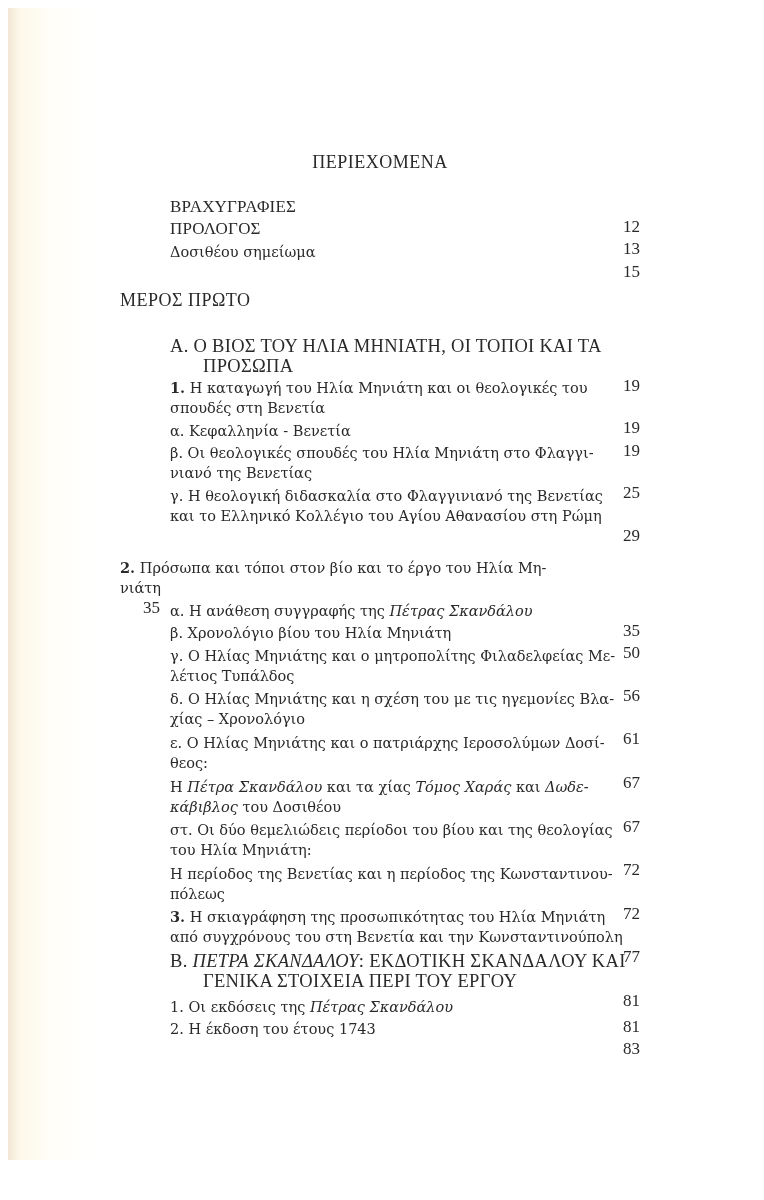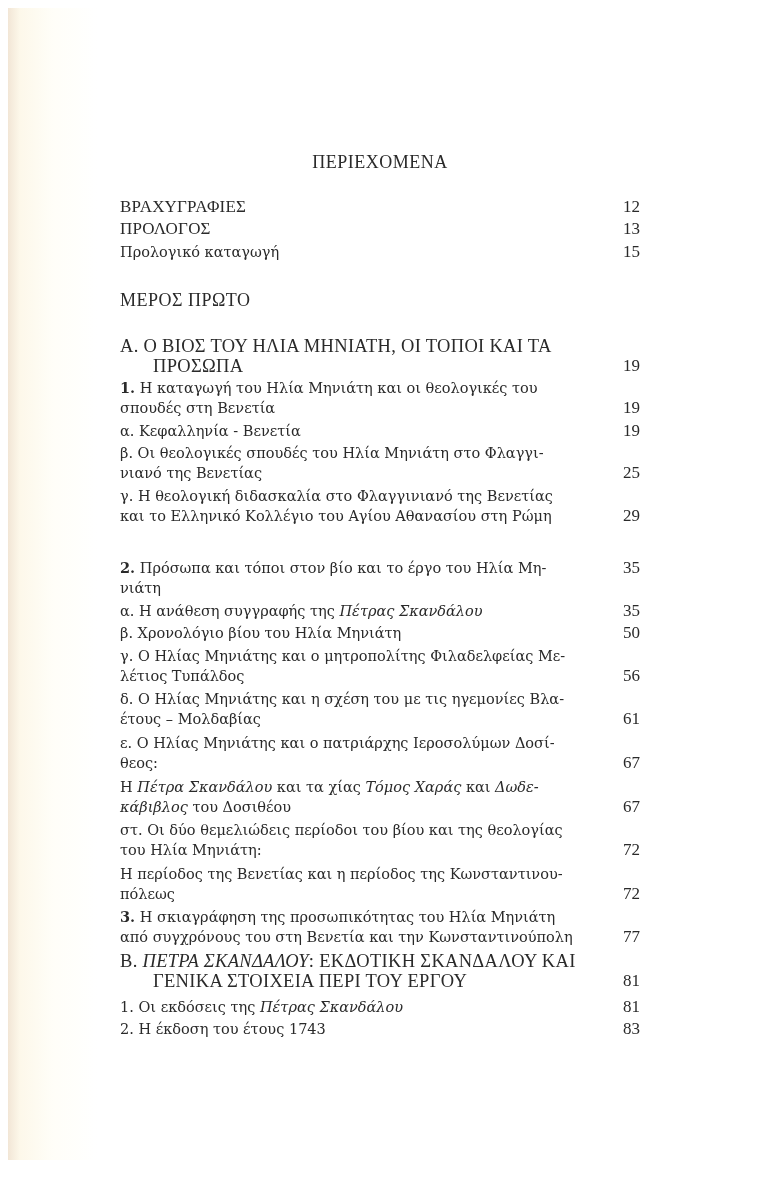--- a/index.html
+++ b/index.html
@@ -18,21 +18,21 @@
     .title {
       position: absolute; top: 152px; left: 0; width: 520px; text-align: center;
       font-family: "Liberation Serif", serif; font-size: 18px; letter-spacing: 0.5px;
     }
     .part-title {
       position: absolute; left: 0; width: 520px; text-align: left;
       font-family: "Liberation Serif", serif; font-size: 18px; letter-spacing: 0.5px;
     }
     .row {
       position: absolute; left: 0; width: 520px; font-size: 14.5px; line-height: 20px;
-      display: flex; justify-content: space-between; align-items: flex-end;
+      display: flex; justify-content: space-between; align-items: flex-end; flex-direction: column;
     }
     .row .text { width: 470px; }
     .row .pg { width: 40px; text-align: right; font-family: "Liberation Serif", serif; font-size: 17px; }
     .caps { font-family: "Liberation Serif", serif; font-size: 17px; letter-spacing: 0.2px; }
     .sec { font-family: "Liberation Serif", serif; font-size: 18.5px; letter-spacing: 0.3px; }
     .sec .indent { padding-left: 33px; display: inline-block; }
     .just { text-align: justify; text-align-last: left; }
     .bold-num { font-weight: bold; }
     em { font-style: italic; }
   </style>
@@ -46,21 +46,21 @@
 
   <div class="row" style="top:197px">
     <span class="text caps">ΒΡΑΧΥΓΡΑΦΙΕΣ</span>
     <span class="pg">12</span>
   </div>
   <div class="row" style="top:219px">
     <span class="text caps">ΠΡΟΛΟΓΟΣ</span>
     <span class="pg">13</span>
   </div>
   <div class="row" style="top:242px">
-    <span class="text">Προλογικό καταγωγή</span>
+    <span class="text">Δοσιθέου σημείωμα</span>
     <span class="pg">15</span>
   </div>
 
   <div class="part-title" style="top:290px">ΜΕΡΟΣ ΠΡΩΤΟ</div>
 
   <div class="row" style="top:336px">
     <span class="text sec">
       <span>Α. Ο ΒΙΟΣ ΤΟΥ ΗΛΙΑ ΜΗΝΙΑΤΗ, ΟΙ ΤΟΠΟΙ ΚΑΙ ΤΑ</span><br>
       <span class="indent">ΠΡΟΣΩΠΑ</span>
     </span>
@@ -94,21 +94,21 @@
   </div>
   <div class="row" style="top:623px">
     <span class="text">β. Χρονολόγιο βίου του Ηλία Μηνιάτη</span>
     <span class="pg">50</span>
   </div>
   <div class="row" style="top:646px">
     <span class="text just"><span>γ. Ο Ηλίας Μηνιάτης και ο μητροπολίτης Φιλαδελφείας Με-</span><br><span>λέτιος Τυπάλδος</span></span>
     <span class="pg">56</span>
   </div>
   <div class="row" style="top:689px">
-    <span class="text just"><span>δ. Ο Ηλίας Μηνιάτης και η σχέση του με τις ηγεμονίες Βλα-</span><br><span>έτους – Μολδαβίας</span></span>
+    <span class="text just"><span>δ. Ο Ηλίας Μηνιάτης και η σχέση του με τις ηγεμονίες Βλα-</span><br><span>χίας – Χρονολόγιο</span></span>
     <span class="pg">61</span>
   </div>
   <div class="row" style="top:733px">
     <span class="text just"><span>ε. Ο Ηλίας Μηνιάτης και ο πατριάρχης Ιεροσολύμων Δοσί-</span><br><span>θεος:</span></span>
     <span class="pg">67</span>
   </div>
   <div class="row" style="top:777px">
     <span class="text just"><span>Η </span><em>Πέτρα Σκανδάλου</em><span> και τα χίας </span><em>Τόμος Χαράς</em><span> και </span><em>Δωδε-</em><br><em>κάβιβλος</em><span> του Δοσιθέου</span></span>
     <span class="pg">67</span>
   </div>

